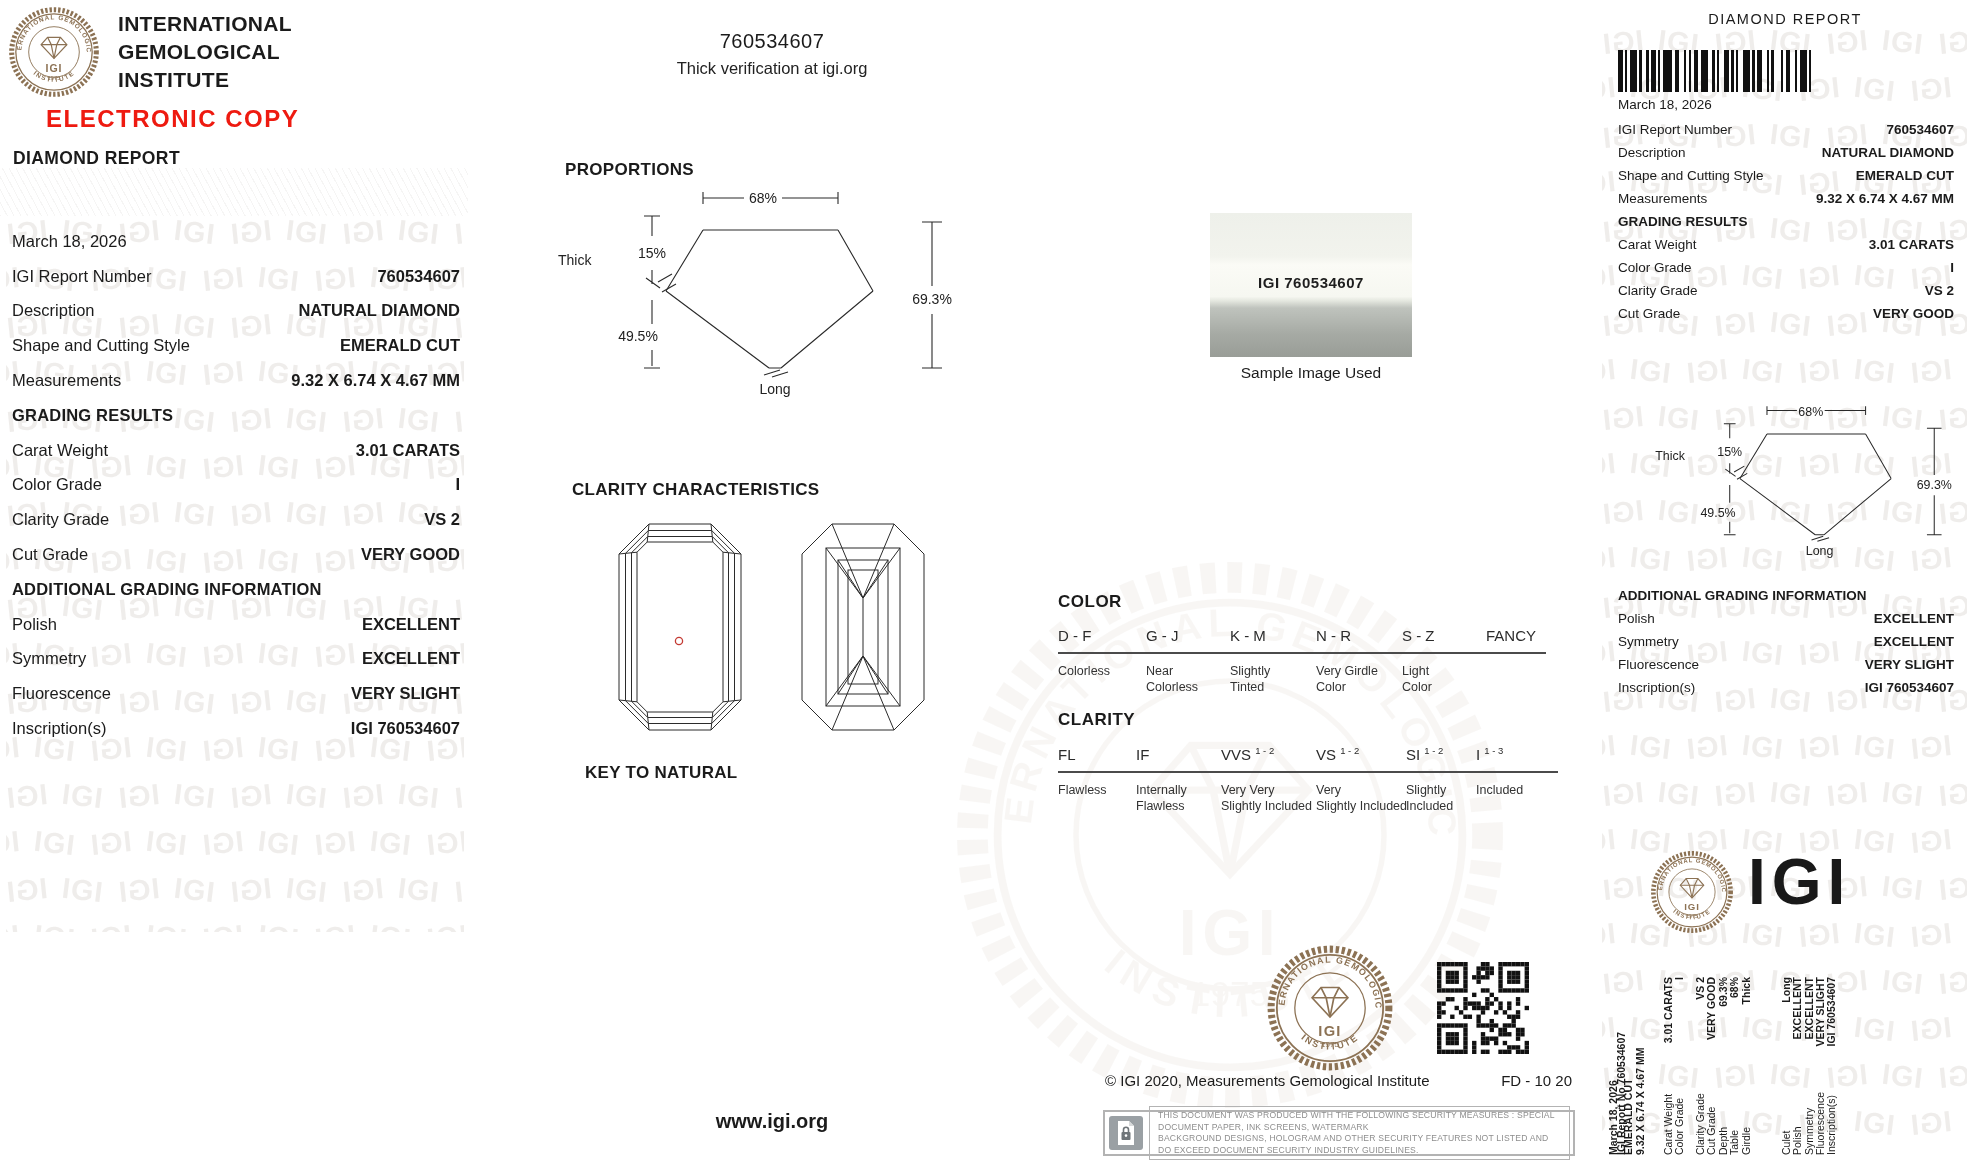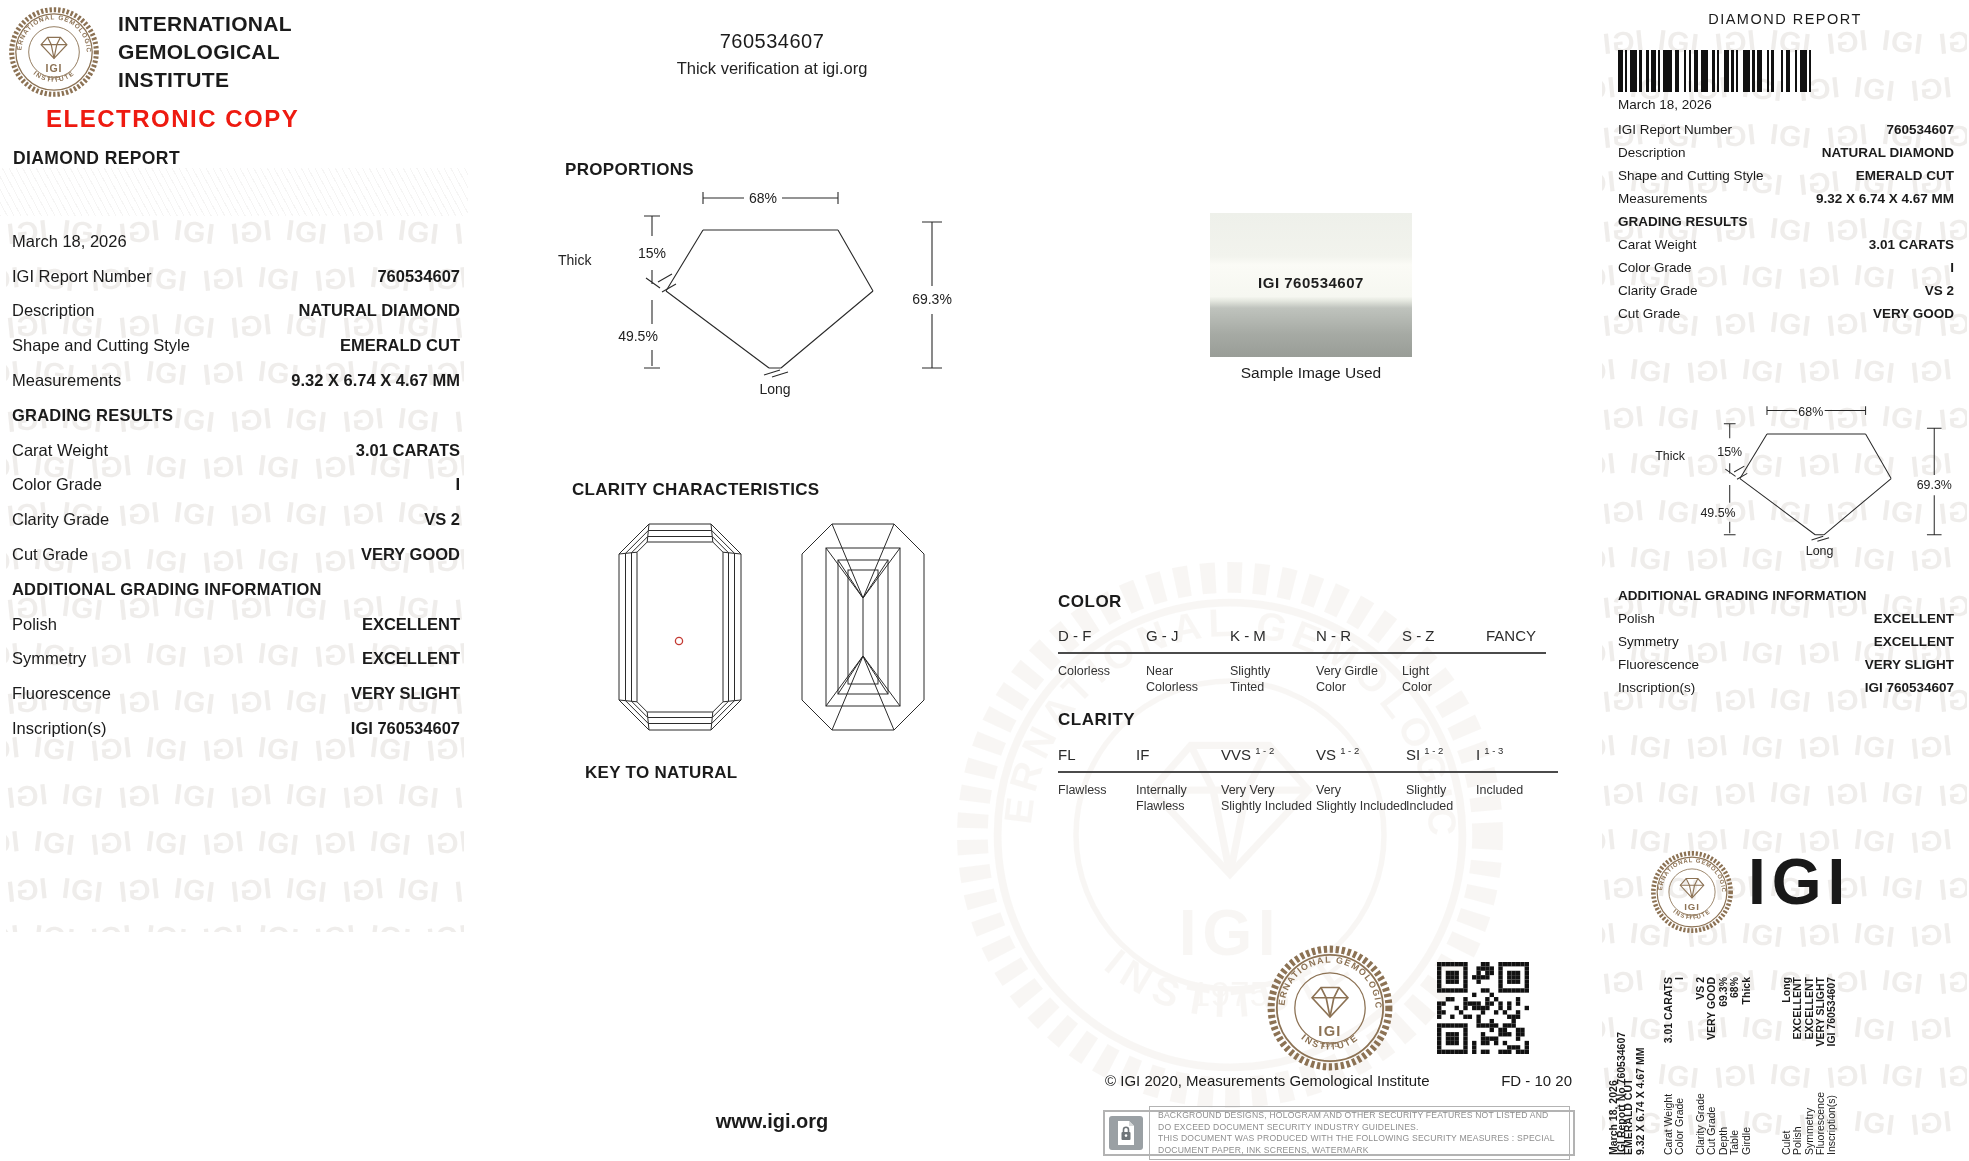--- a/index.html
+++ b/index.html
@@ -884,22 +884,22 @@
   <div class="secstrip">
     <svg width="36" height="36" viewBox="0 0 36 36">
       <rect x="1" y="1" width="34" height="34" rx="3" fill="#9aa0a4"></rect>
       <path d="M10,6 h11 l5,5 v19 h-16 z" fill="#ffffff"></path>
       <path d="M21,6 l5,5 h-5 z" fill="#d7d9da"></path>
       <rect x="13.5" y="17" width="9" height="8" rx="1" fill="#6f7579"></rect>
       <path d="M15.5,17 v-2.2 a2.5,2.5 0 0 1 5,0 V17" fill="none" stroke="#6f7579" stroke-width="1.6"></path>
       <circle cx="18" cy="20.6" r="1.3" fill="#fff"></circle>
     </svg>
     <div class="sec-text">
+      <div>THIS DOCUMENT WAS PRODUCED WITH THE FOLLOWING SECURITY MEASURES : SPECIAL DOCUMENT PAPER, INK SCREENS, WATERMARK</div>
       <div>BACKGROUND DESIGNS, HOLOGRAM AND OTHER SECURITY FEATURES NOT LISTED AND DO EXCEED DOCUMENT SECURITY INDUSTRY GUIDELINES.</div>
-      <div>THIS DOCUMENT WAS PRODUCED WITH THE FOLLOWING SECURITY MEASURES : SPECIAL DOCUMENT PAPER, INK SCREENS, WATERMARK</div>
     </div>
   </div>
   <div class="website">www.igi.org</div>
 
   
   <div class="sum-title">DIAMOND REPORT</div>
   <div class="barcode" id="barcode">
       <div style="width:4.72289156626506px;background:#111"></div>
       <div style="width:2.36144578313253px;background:transparent"></div>
       <div style="width:2.36144578313253px;background:#111"></div>

